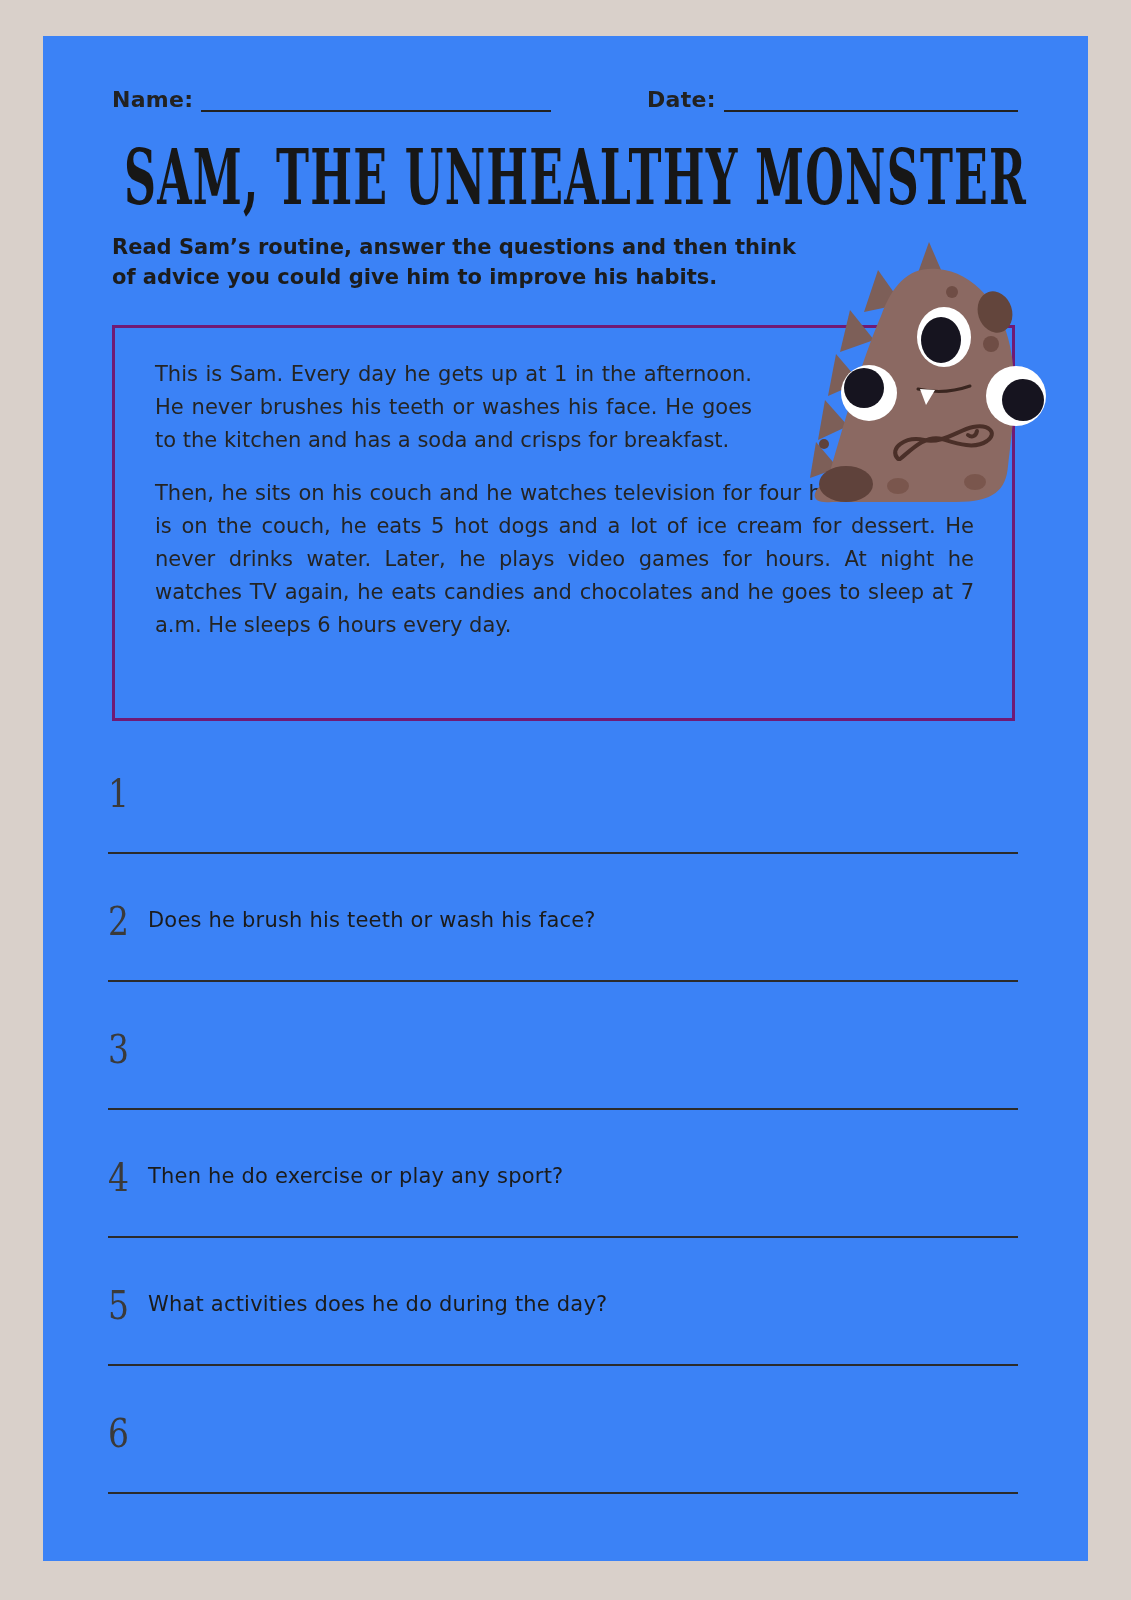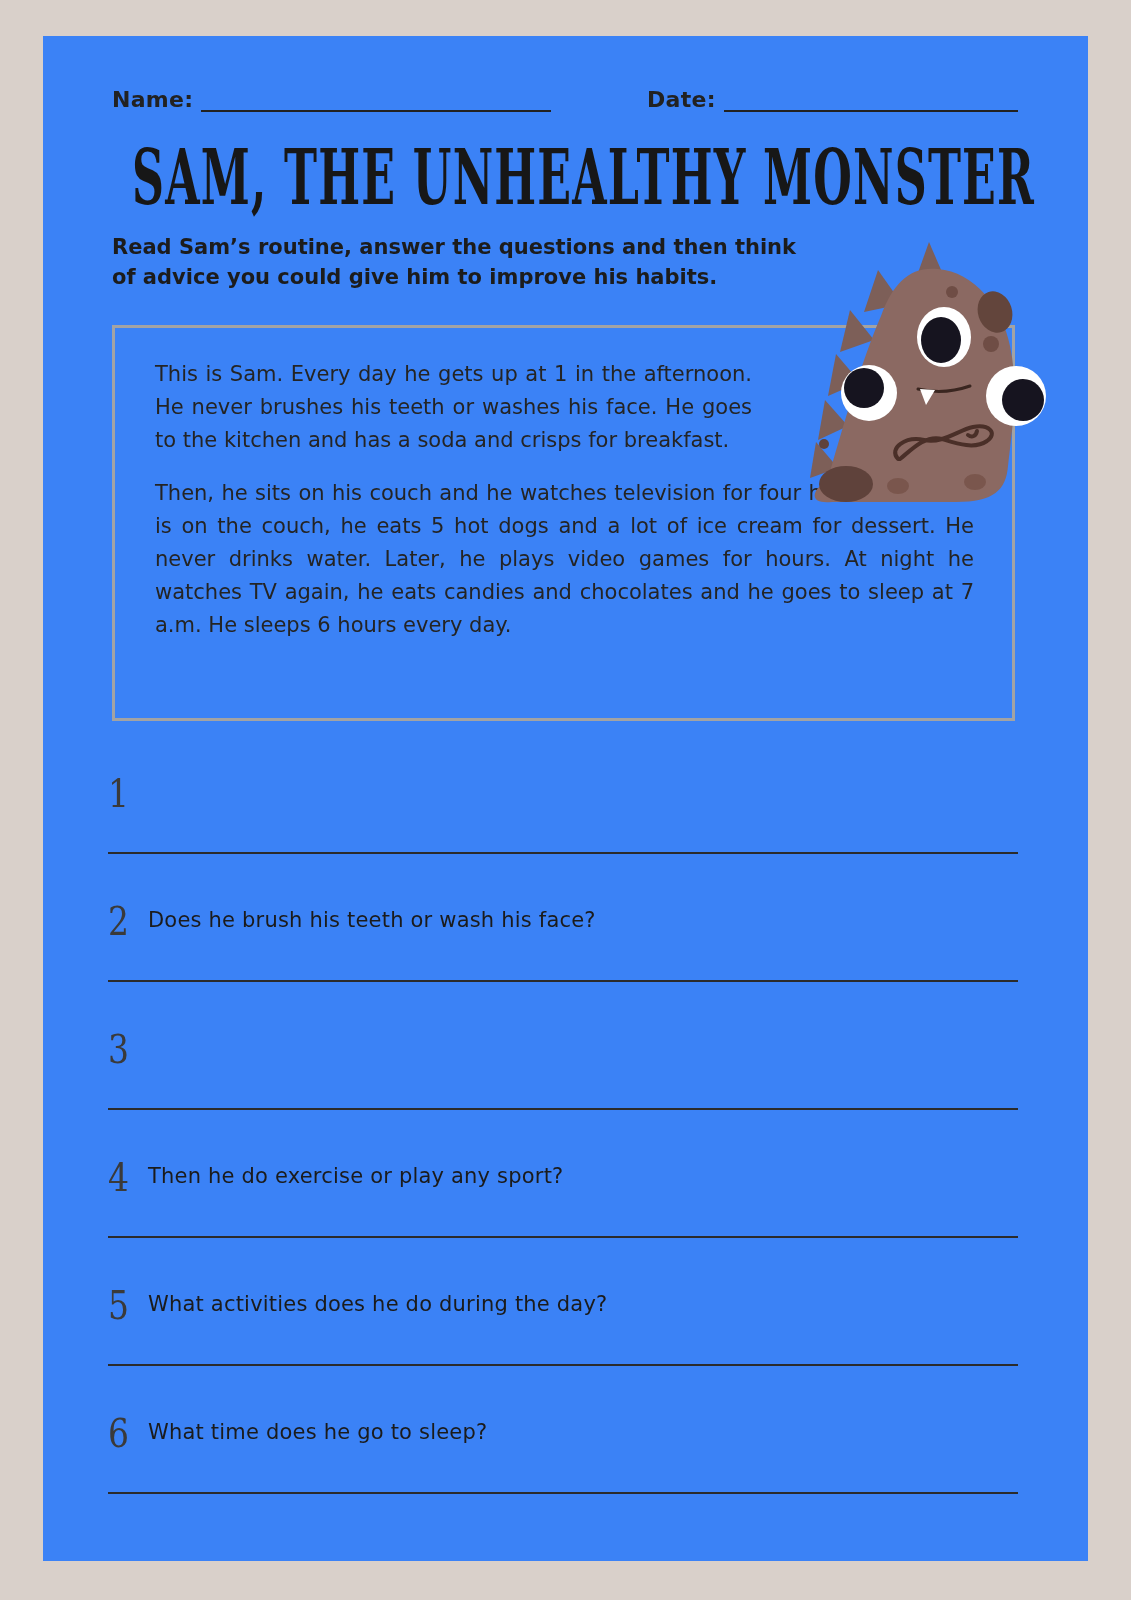--- a/index.html
+++ b/index.html
@@ -20,21 +20,21 @@
 
   
   .hdr { display: flex; align-items: flex-end; }
   .hdr-group { display: flex; align-items: flex-end; }
   .hdr-group.name { width: 440px; margin-right: 96px; }
   .hdr-group.date { width: 372px; }
   .hdr-label { font-size: 22px; font-weight: bold; letter-spacing: 0.3px; color: #222; padding-right: 8px; white-space: nowrap; }
   .fill-line { flex: 1; border-bottom: 2px solid #222; height: 26px; }
 
   
-  .title-wrap { margin: 28px 0 0 20px; height: 80px; text-decoration: underline; }
+  .title-wrap { margin: 28px 0 0 12px; height: 80px; text-decoration: underline; }
   .title-wrap text {
     font-family: "DejaVu Serif", serif;
     font-weight: bold;
     fill: #171717;
   }
 
   
   .instructions {
     margin-top: 12px;
     width: 690px;
@@ -42,21 +42,21 @@
     line-height: 30px;
     font-weight: bold;
     color: #1c1c1c;
   }
 
   
   .passage-box {
     margin-top: 33px;
     width: 903px;
     height: 396px;
-    border: 3px solid #a3a3a3;
+    border: 3px solid #701a75;
     padding: 30px 38px 0 40px;
   }
   .passage-box p {
     font-size: 21px;
     line-height: 33px;
     color: #242424;
     text-align: justify;
   }
   .passage-box .p1 { width: 597px; }
   .passage-box .p2 { margin-top: 20px; }
@@ -209,19 +209,18 @@
       <div class="q-row">
         <span class="q-num">5</span>
         <span class="q-text">What activities does he do during the day?</span>
       </div>
       <div class="answer-line"></div>
     </div>
 
     <div class="question">
       <div class="q-row">
         <span class="q-num">6</span>
-        <span class="q-text">What time does he go to sleep?</span>
       </div>
       <div class="answer-line"></div>
     </div>
 
   </div>
 </div>
 
 </body></html>

